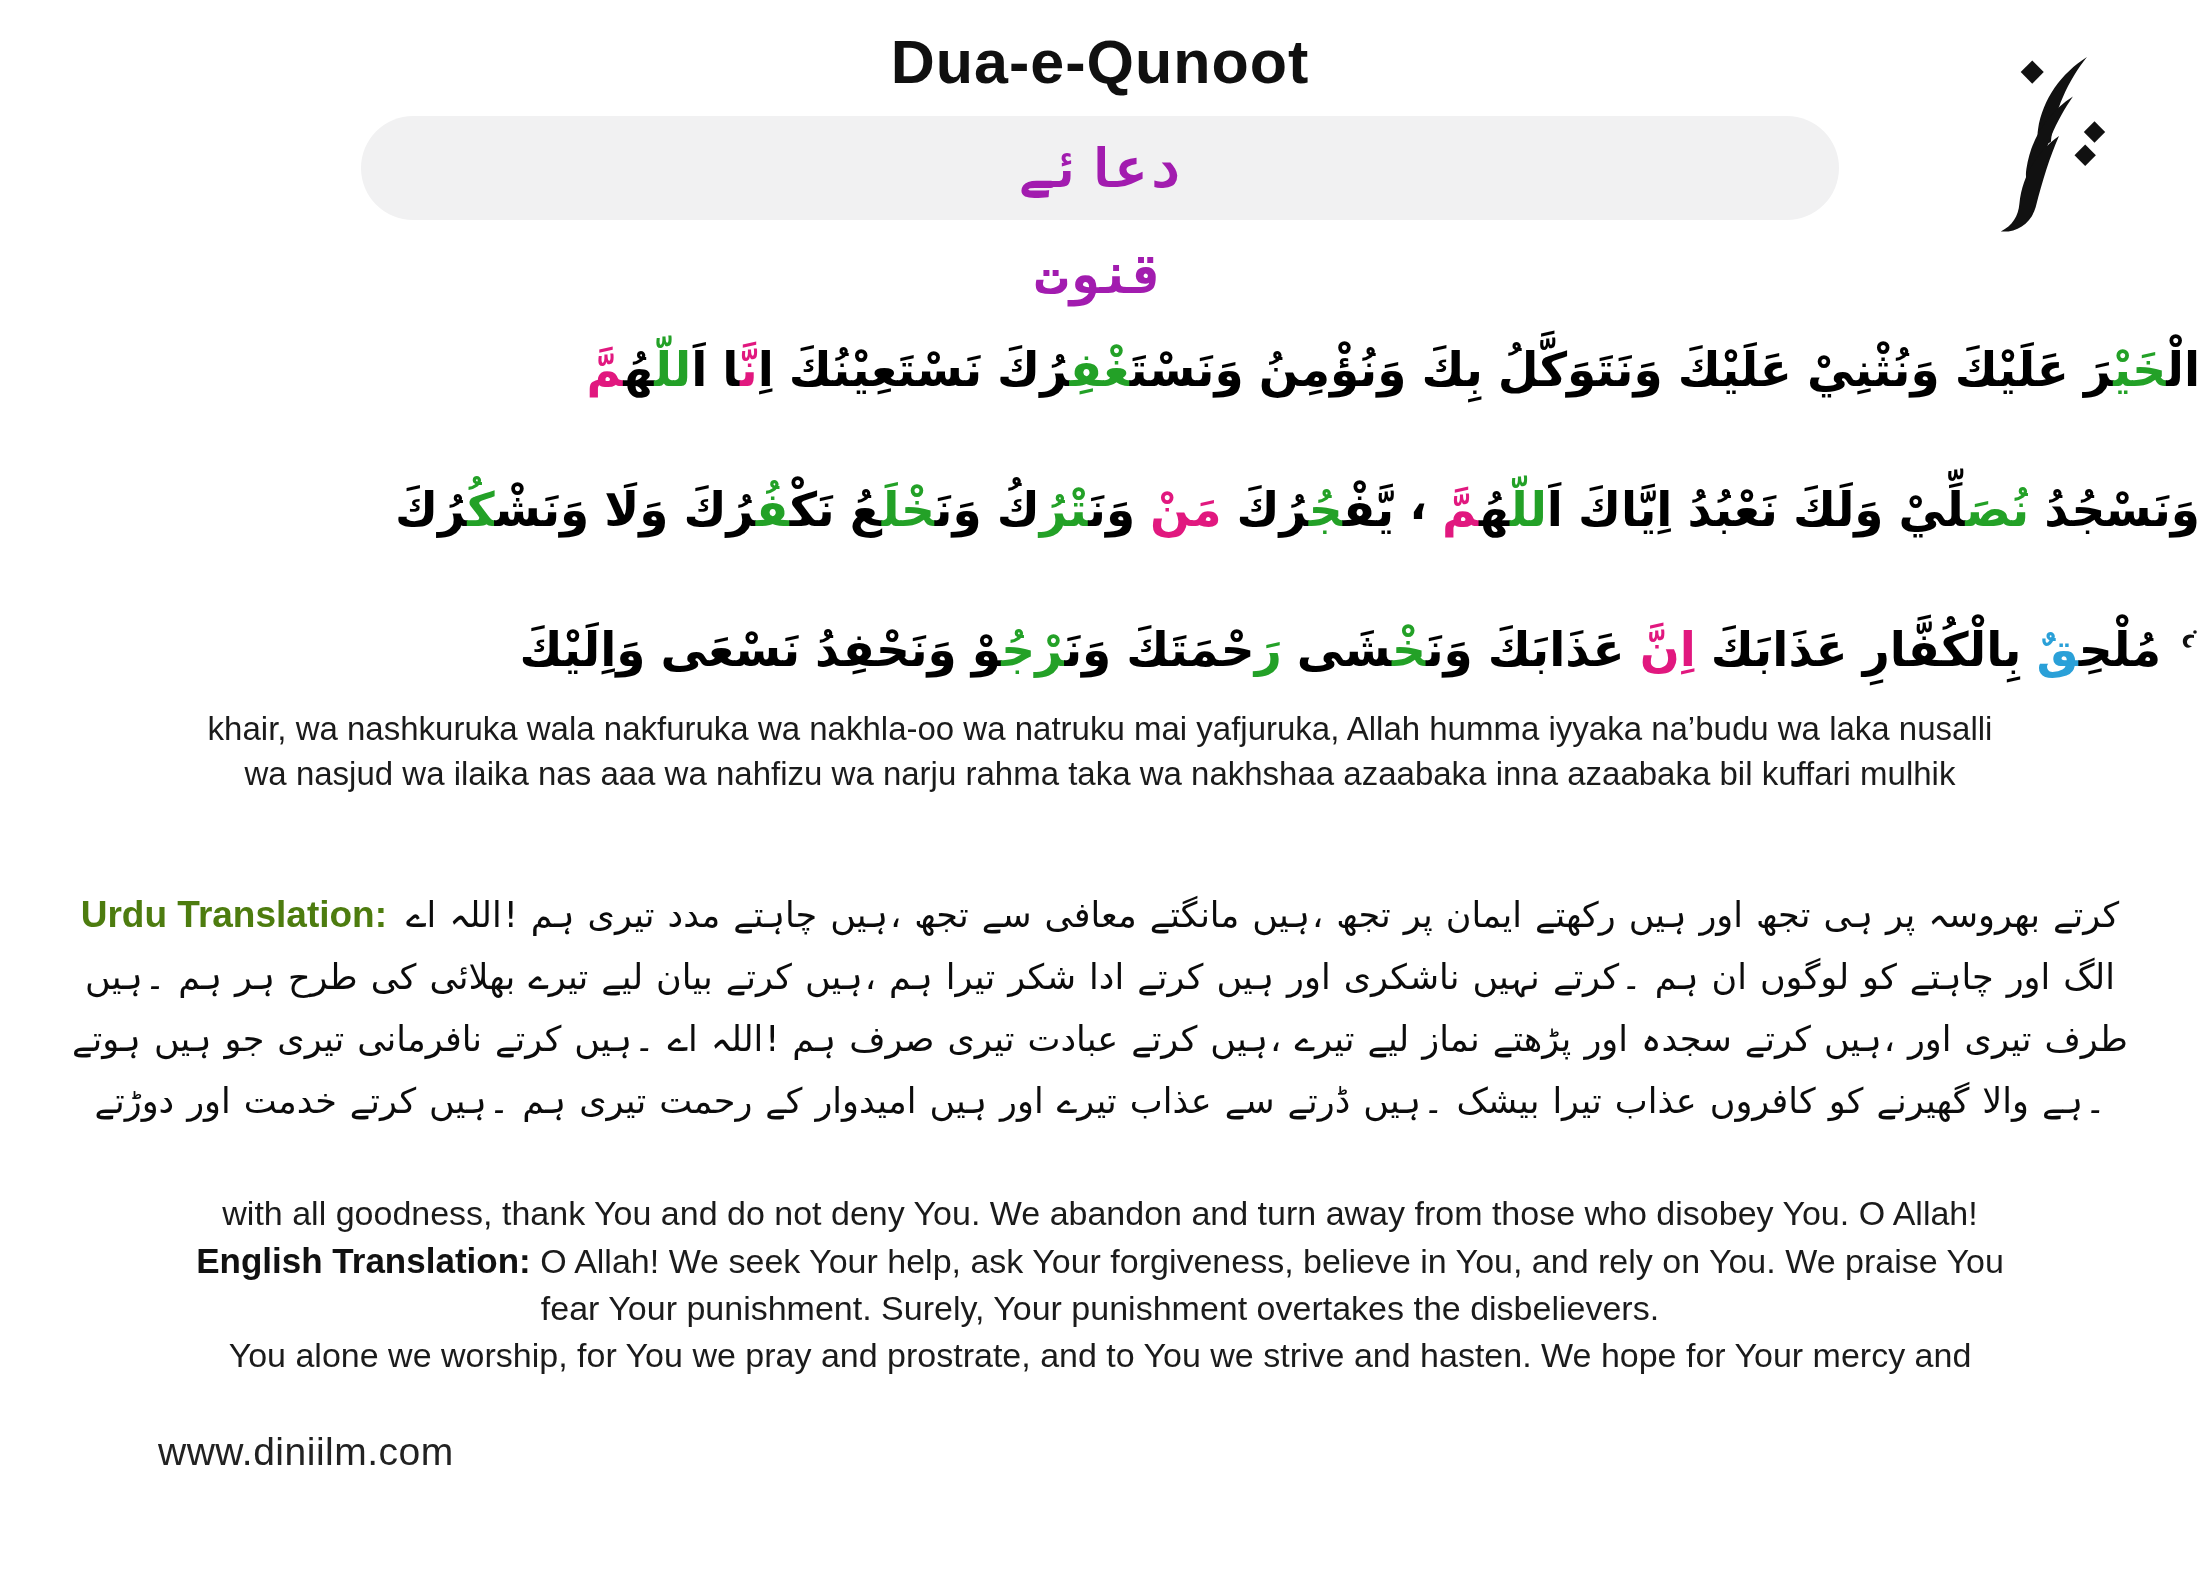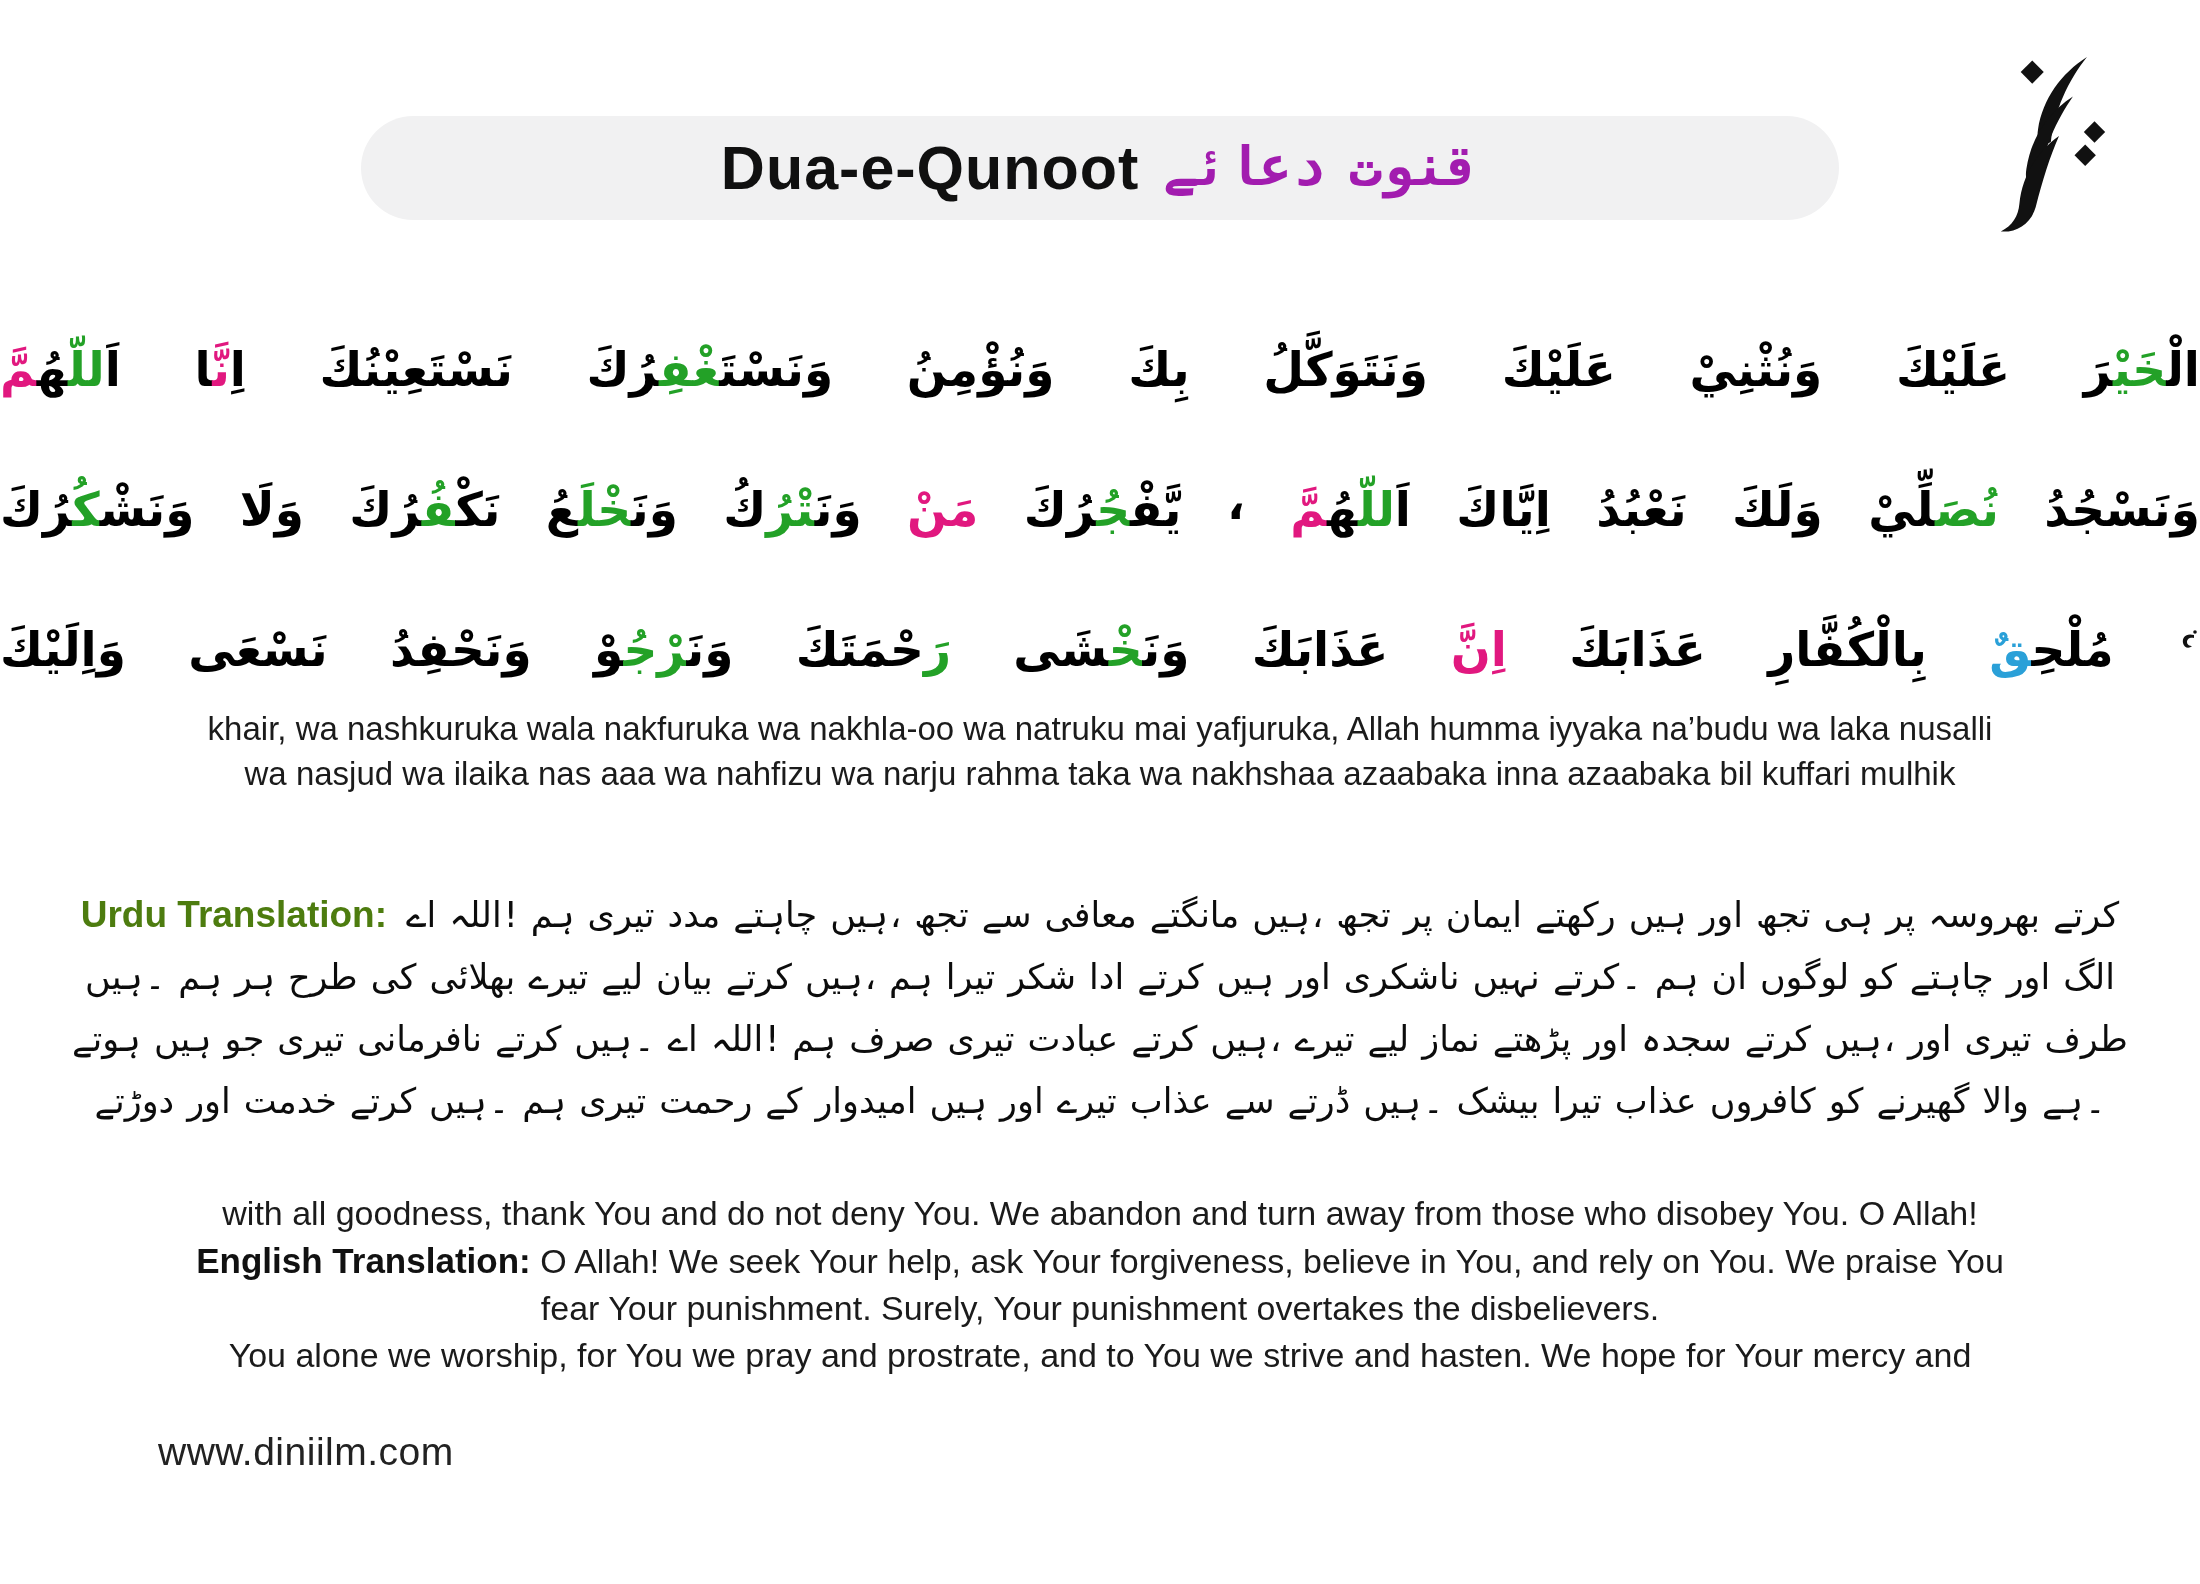--- a/index.html
+++ b/index.html
@@ -4,29 +4,29 @@
 <style>
   html,body{margin:0;padding:0;}
   body{
     width:2200px;height:1584px;position:relative;background:#ffffff;overflow:hidden;
     font-family:"Liberation Sans",sans-serif;color:#161616;
   }
   
   .title-pill{
     position:absolute;left:50%;top:116px;transform:translateX(-50%);
     width:1478px;height:104px;background:#f1f1f2;border-radius:56px;
-    display:flex;align-items:center;justify-content:center;gap:24px;
+    display:flex;align-items:center;justify-content:center;gap:40px;flex-direction:column;
   }
   .title-en{font-weight:700;font-size:61px;color:#101010;letter-spacing:1px;}
   .title-ur{font-family:Liberation Mono, monospace;font-weight:700;font-size:54px;color:#a21caf;}
   
   .logo{position:absolute;top:50px;right:70px;width:142px;height:192px;}
   
   .arabic{position:absolute;top:292px;left:0;right:0;}
-  .aline{height:140px;display:flex;justify-content:space-between;align-items:center;gap:15px;white-space:nowrap;}
+  .aline{height:140px;display:flex;justify-content:flex-end;align-items:center;gap:15px;white-space:nowrap;}
   .aword{
     direction:rtl;unicode-bidi:isolate;display:inline-block;
     font-family:"DejaVu Sans",sans-serif;font-weight:700;font-size:47px;color:#000;
     line-height:1;padding-top:14px;
   }
   .apunct{font-family:"DejaVu Sans",sans-serif;font-weight:700;font-size:47px;color:#000;}
   .ck{color:#000;} .cg{color:#23a127;} .cp{color:#e1187f;} .cb{color:#2aa0d8;}
   .waqf{display:inline-block;width:22px;height:30px;margin-left:2px;}
   
   .translit{

